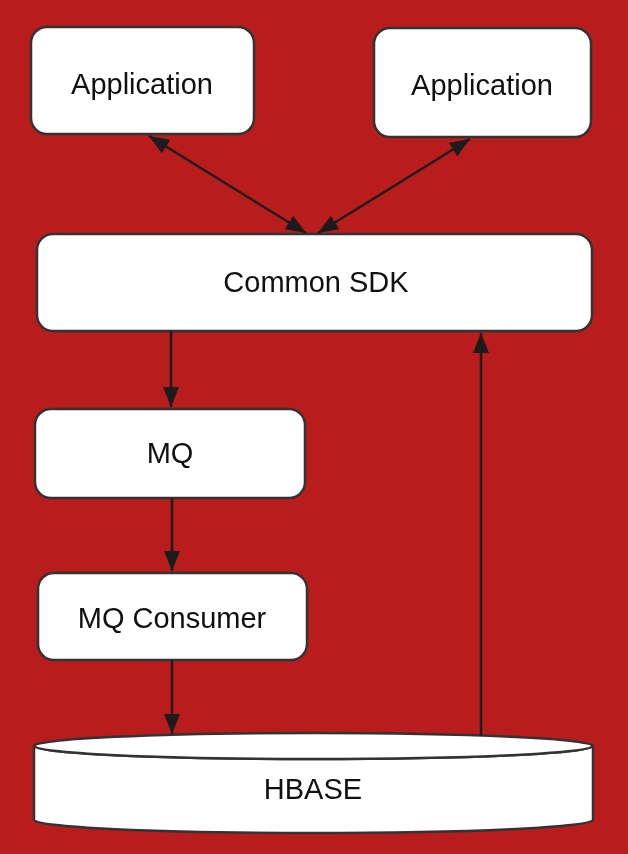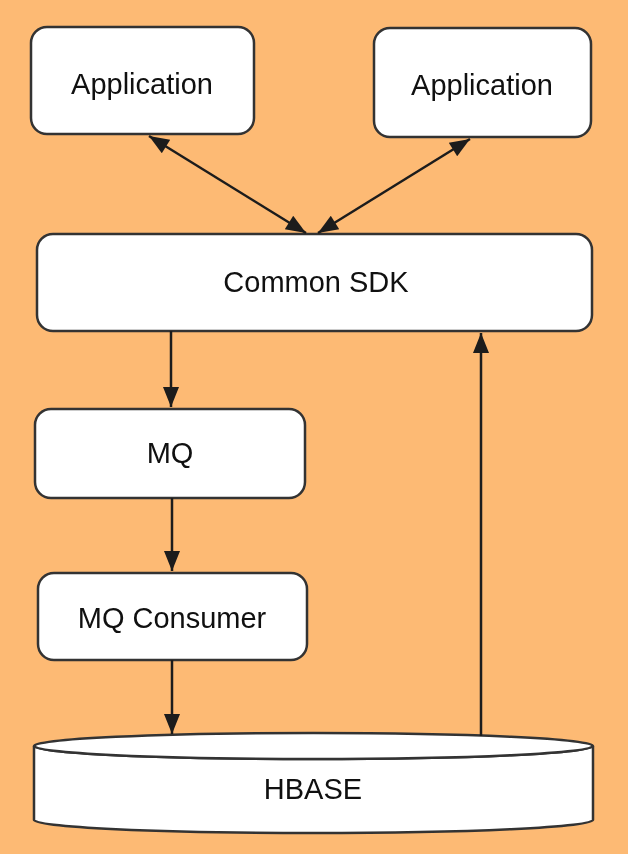--- a/index.html
+++ b/index.html
@@ -1,20 +1,20 @@
 <!DOCTYPE html>
 <html><head>
 <meta charset="utf-8">
 <style>
   html, body { margin: 0; padding: 0; }
   .stage {
     position: relative;
     width: 628px;
     height: 854px;
-    background: #fdba74;
+    background: #b91c1c;
     overflow: hidden;
     font-family: "Liberation Sans", "DejaVu Sans", sans-serif;
   }
   svg { display: block; }
   .node-label {
     font-family: "Liberation Sans", "DejaVu Sans", sans-serif;
     font-size: 29px;
     font-weight: 400;
   }
 </style>

